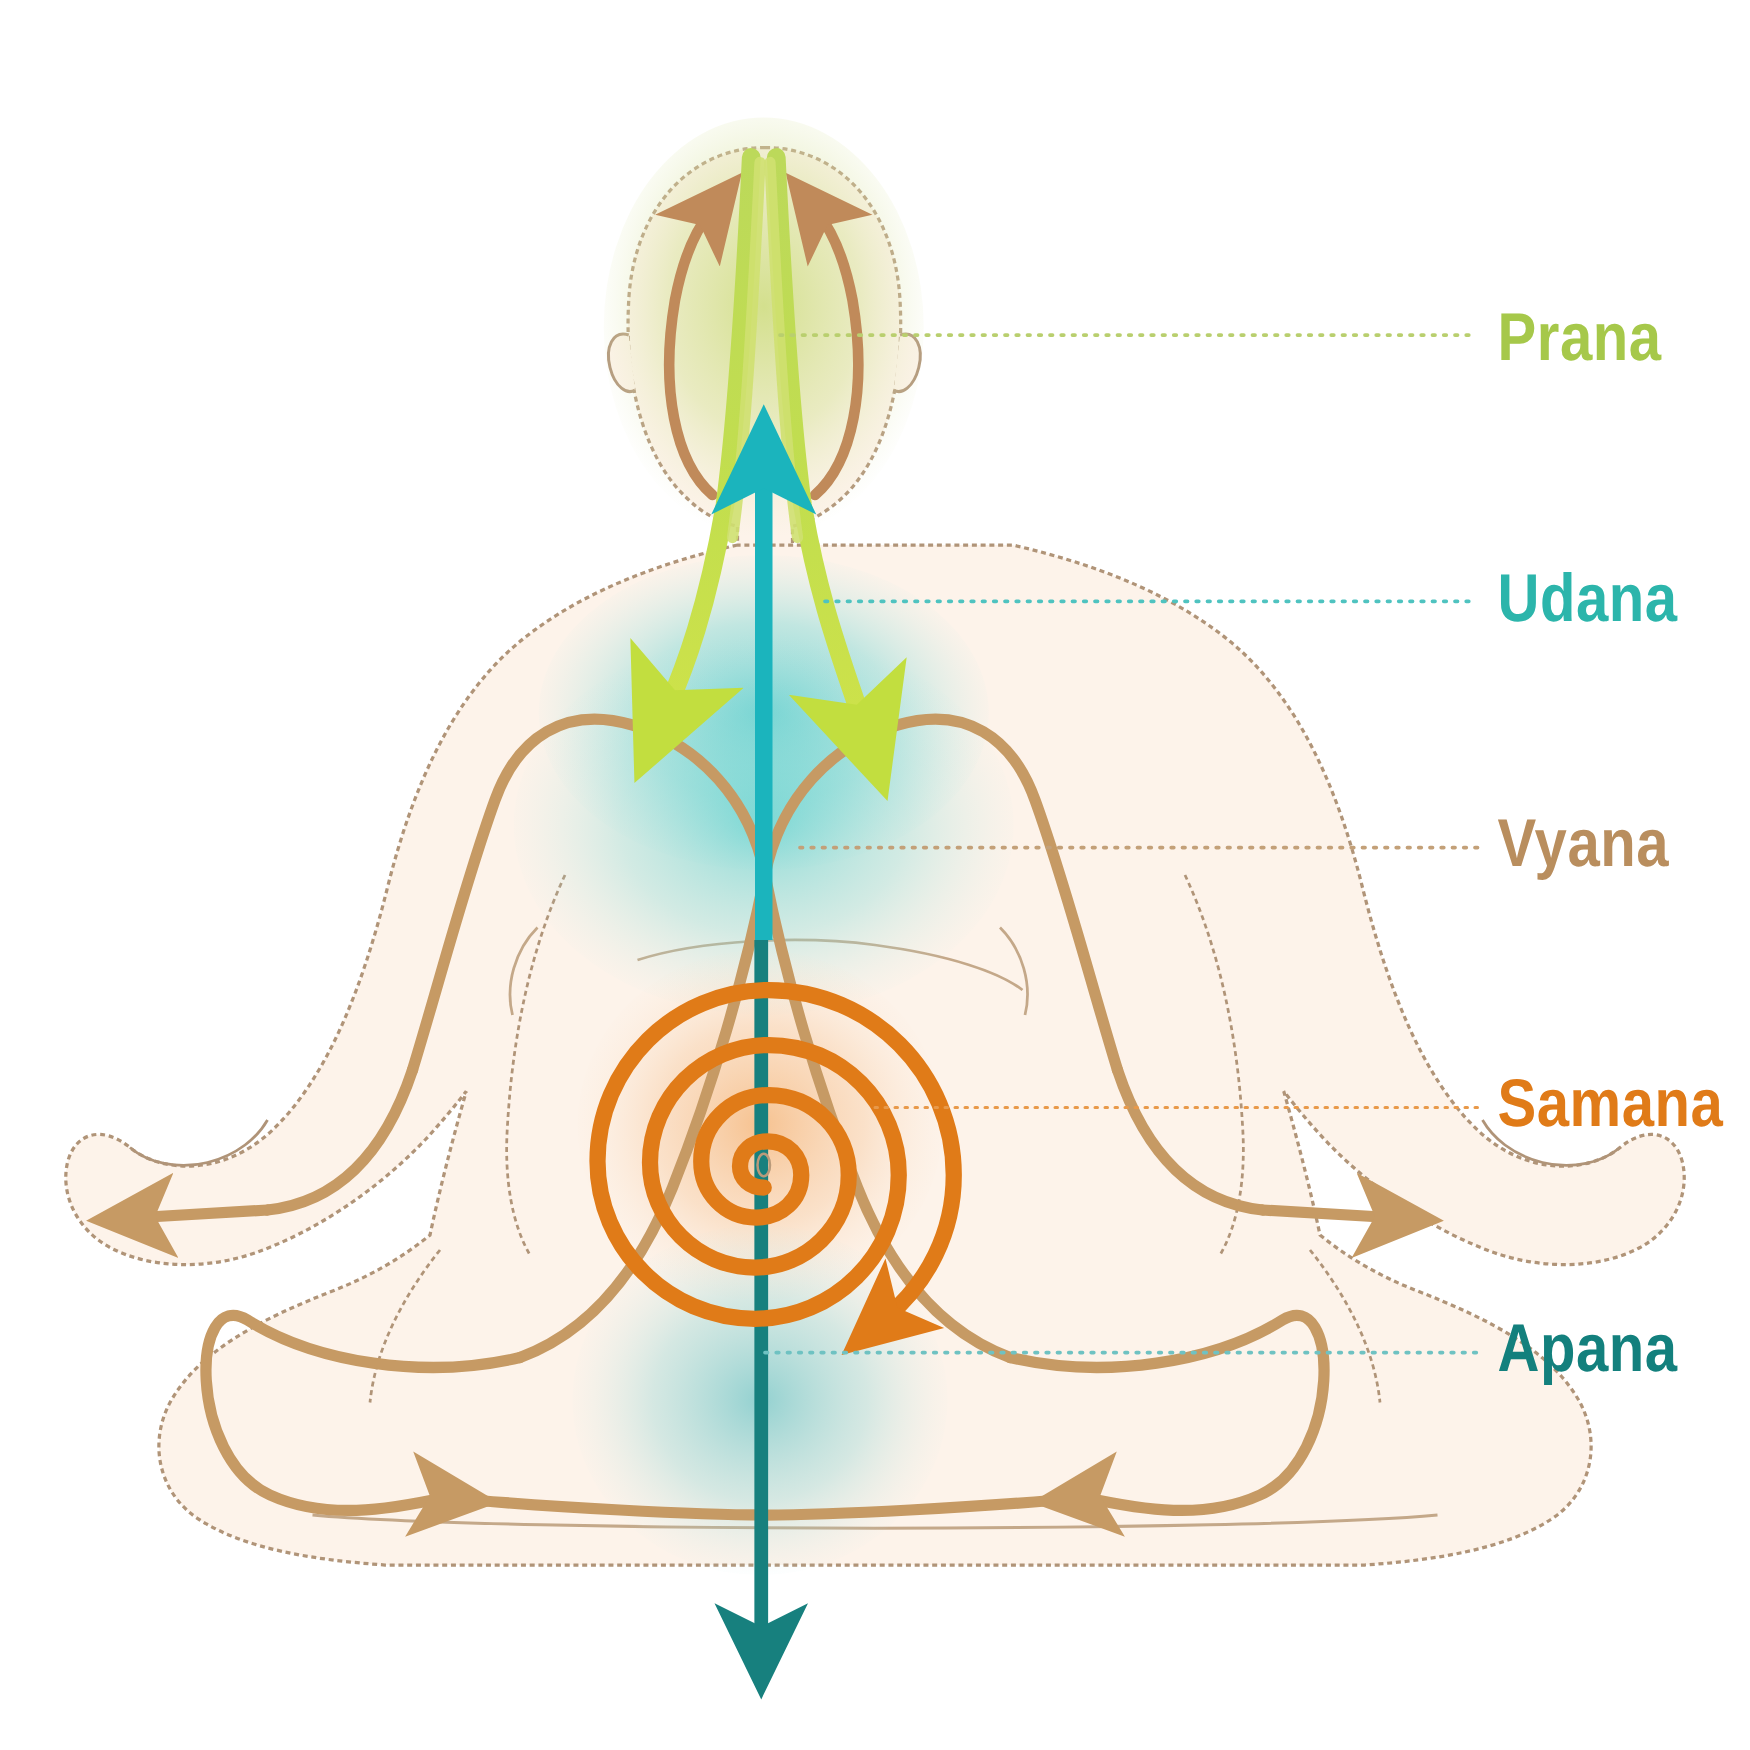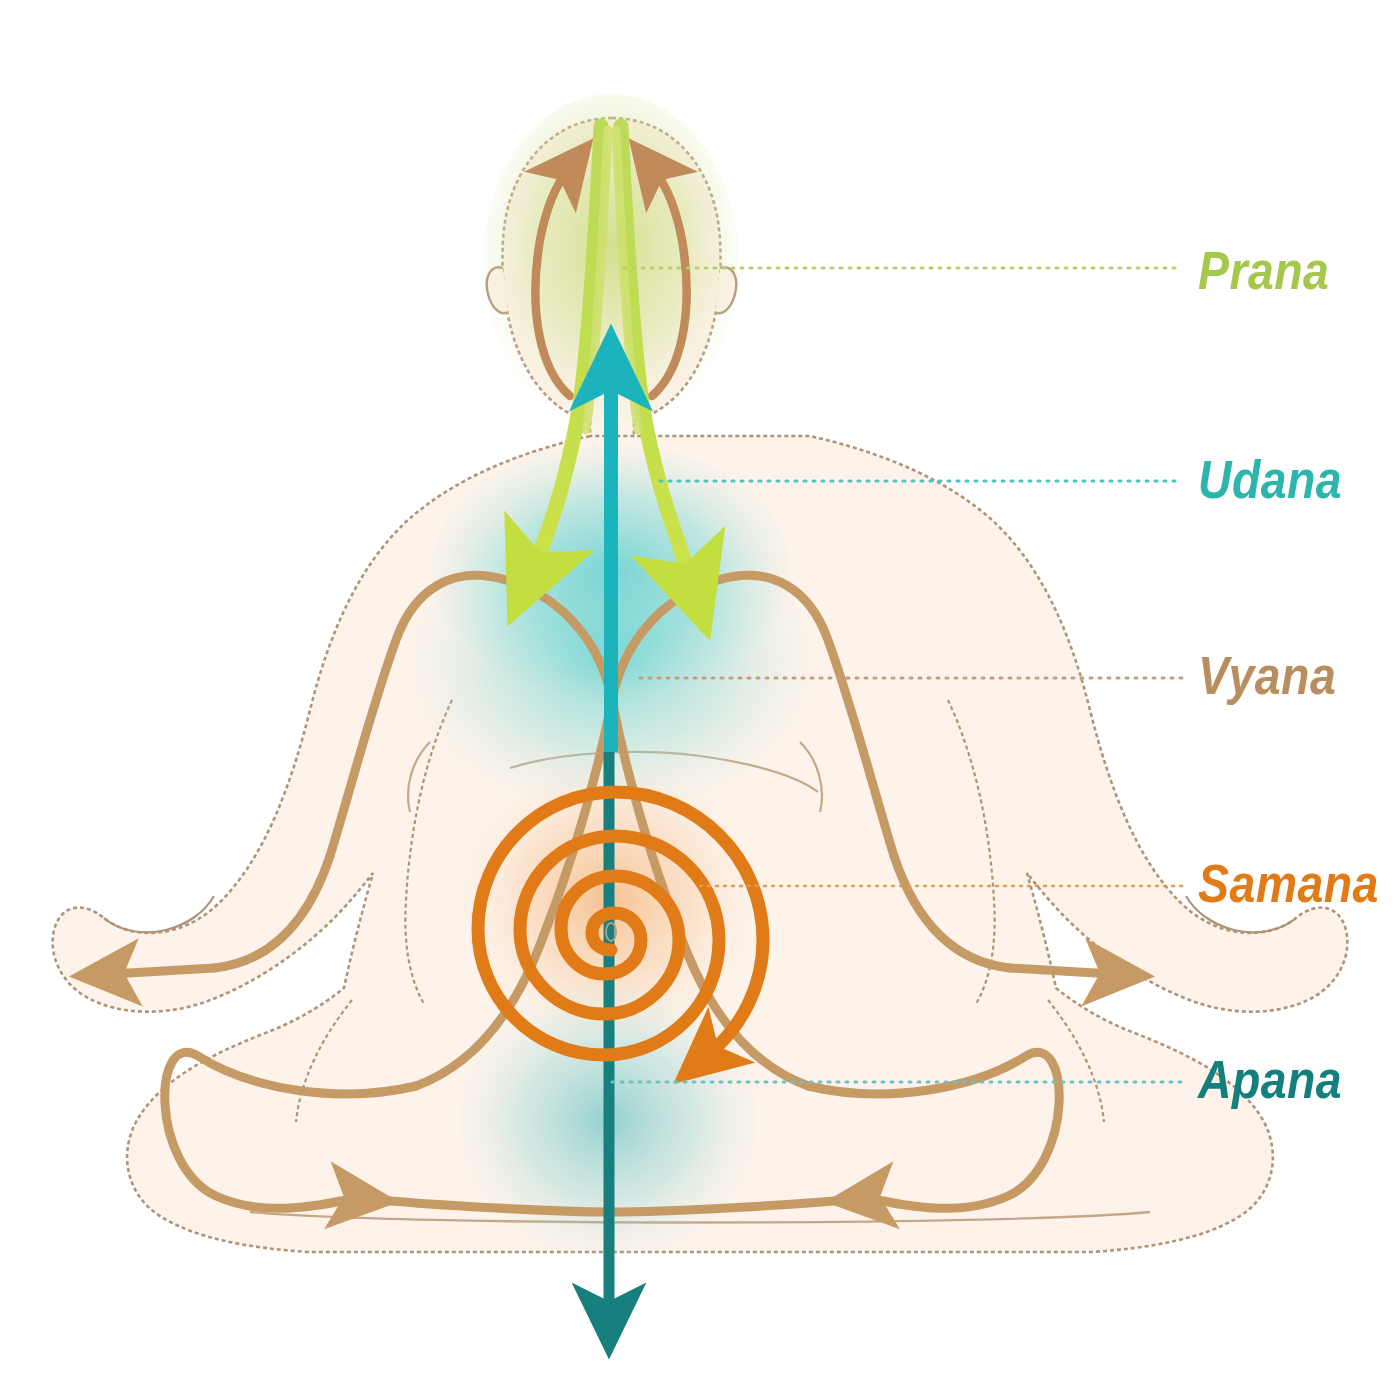--- a/index.html
+++ b/index.html
@@ -11,21 +11,20 @@
     width: 1400px;
     height: 1400px;
     overflow: hidden;
     font-family: "Liberation Sans", sans-serif;
   }
   #stage {
     position: relative;
     width: 1400px;
     height: 1400px;
     background: #ffffff;
-    font-style: italic;
   }
   #figure-svg {
     position: absolute;
     left: 0;
     top: 0;
     width: 1400px;
     height: 1400px;
   }
   .label {
     position: absolute;

